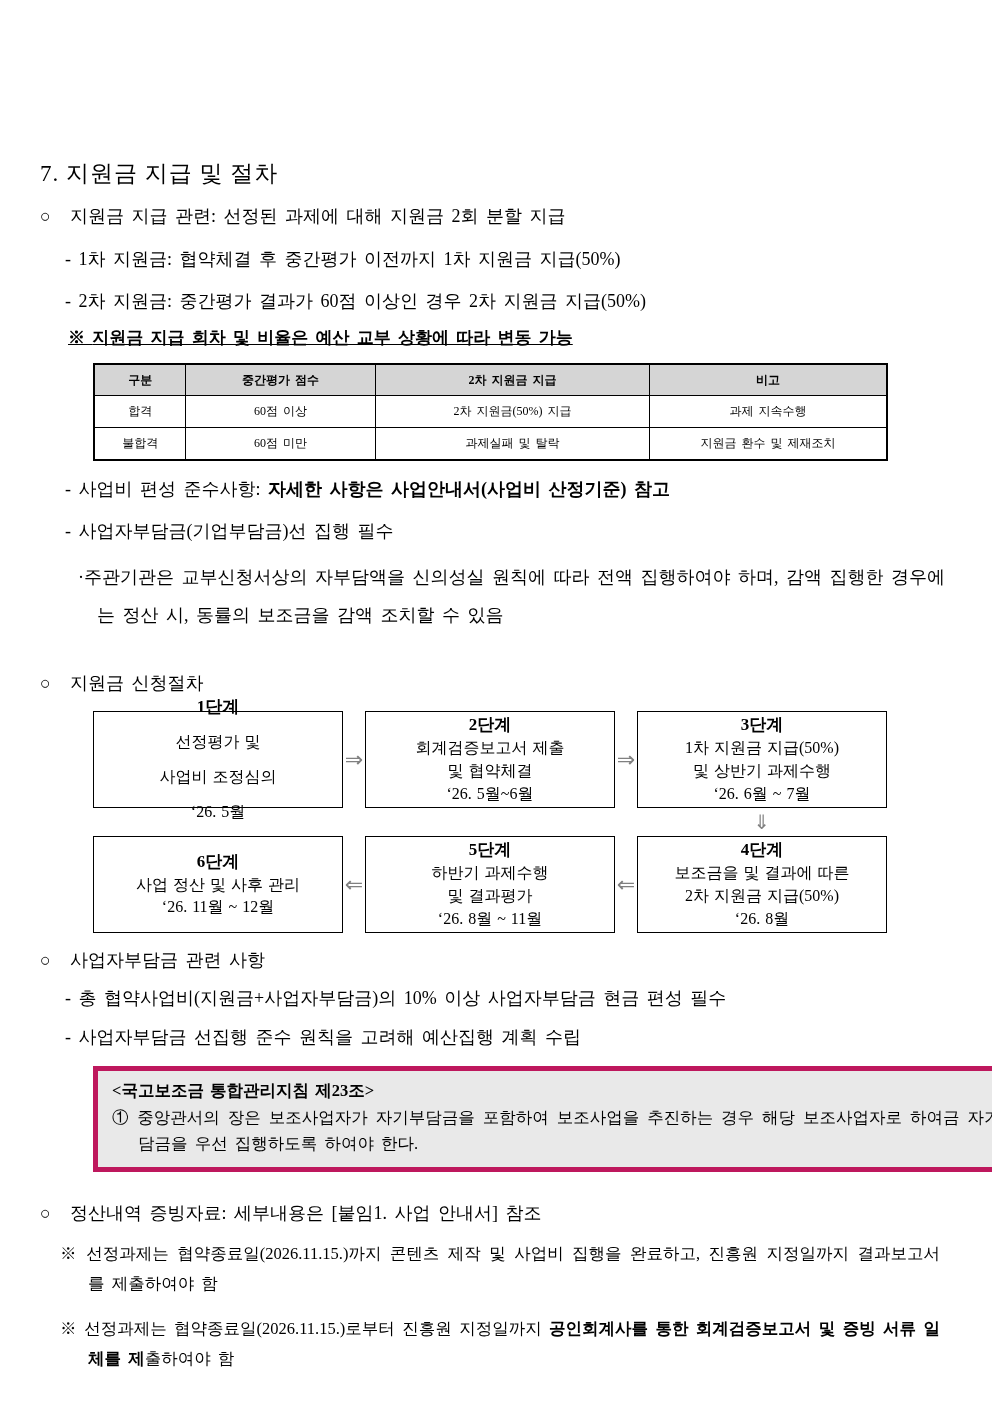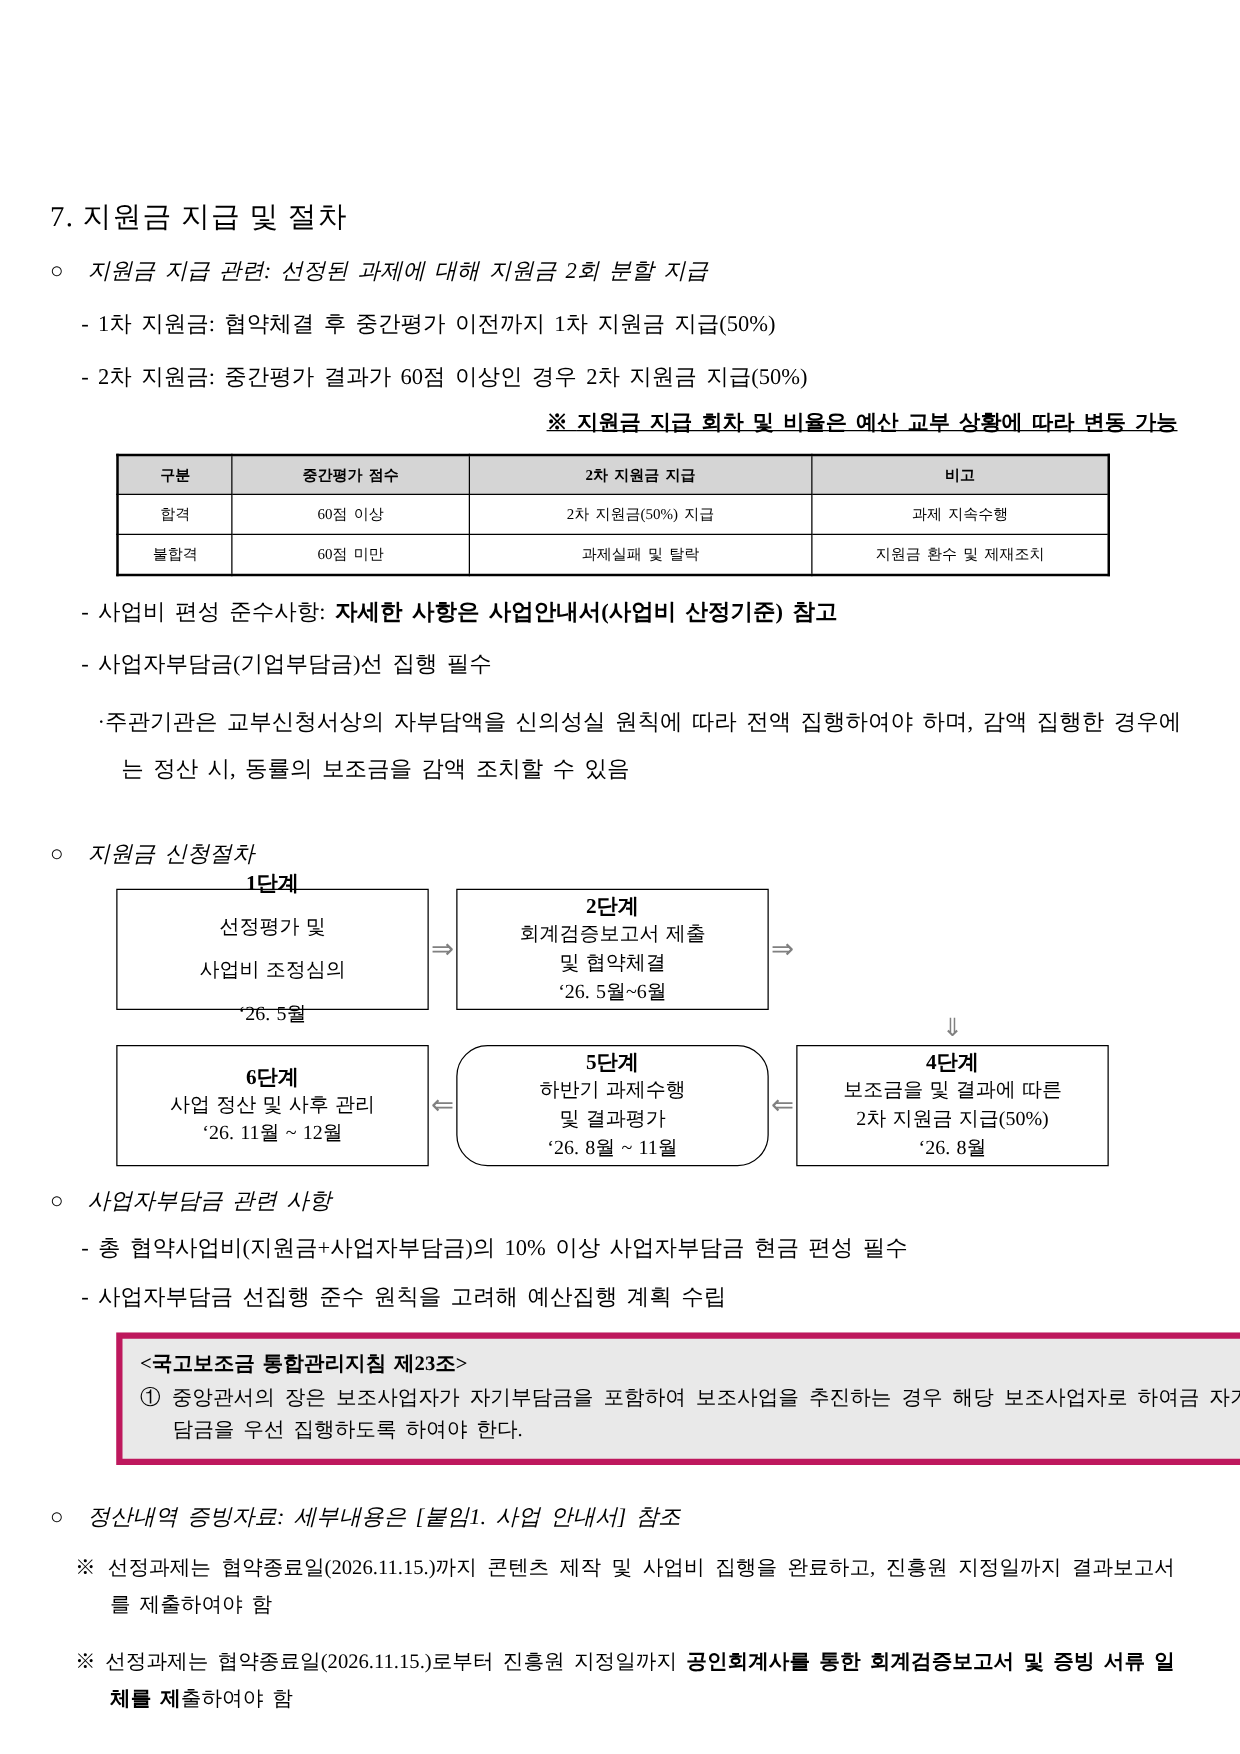--- a/index.html
+++ b/index.html
@@ -14,26 +14,26 @@
   .page { padding: 158px 50px 0 40px; }
 
   .doc-title {
     font-size: 23px; font-weight: normal;
     letter-spacing: 1px;
     margin-bottom: 16px;
   }
 
   p { font-size: 18px; line-height: 1.25; word-spacing: 3px; }
 
-  .lead { margin-top: 14px; font-style: italic; }
+  .lead { margin-top: 14px; }
   .lead .bullet { display: inline-block; width: 30px; }
   .item { margin-top: 20px; margin-left: 25px; }
   .note-underline {
     margin-top: 14px; margin-left: 28px;
-    font-size: 17px; font-weight: bold; text-align: right;
+    font-size: 17px; font-weight: bold;
   }
   .note-underline span { text-decoration: underline; }
 
   
   table.grant {
     margin: 15px 0 0 53px;
     width: 795px;
     border-collapse: collapse;
     border: 2px solid #000;
     font-size: 12px;
@@ -177,30 +177,36 @@
       <div>‘26. 5월</div>
     </div>
     <div class="flow-arrow" style="grid-column:2; grid-row:1;">⇒</div>
     <div class="flow-box" style="grid-column:3; grid-row:1;">
       <div class="step">2단계</div>
       <div>회계검증보고서 제출</div>
       <div>및 협약체결</div>
       <div>‘26. 5월~6월</div>
     </div>
     <div class="flow-arrow" style="grid-column:4; grid-row:1;">⇒</div>
+    <div class="flow-box" style="grid-column:5; grid-row:1;">
+      <div class="step">3단계</div>
+      <div>1차 지원금 지급(50%)</div>
+      <div>및 상반기 과제수행</div>
+      <div>‘26. 6월 ~ 7월</div>
+    </div>
 
     <div class="flow-arrow down" style="grid-row:2;">⇓</div>
 
     <div class="flow-box" style="grid-column:1; grid-row:3;">
       <div class="step">6단계</div>
       <div>사업 정산 및 사후 관리</div>
       <div>‘26. 11월 ~ 12월</div>
     </div>
     <div class="flow-arrow" style="grid-column:2; grid-row:3;">⇐</div>
-    <div class="flow-box" style="grid-column:3; grid-row:3;border-radius:25px;">
+    <div class="flow-box" style="grid-column:3; grid-row:3;">
       <div class="step">5단계</div>
       <div>하반기 과제수행</div>
       <div>및 결과평가</div>
       <div>‘26. 8월 ~ 11월</div>
     </div>
     <div class="flow-arrow" style="grid-column:4; grid-row:3;">⇐</div>
     <div class="flow-box" style="grid-column:5; grid-row:3;">
       <div class="step">4단계</div>
       <div>보조금을 및 결과에 따른</div>
       <div>2차 지원금 지급(50%)</div>

